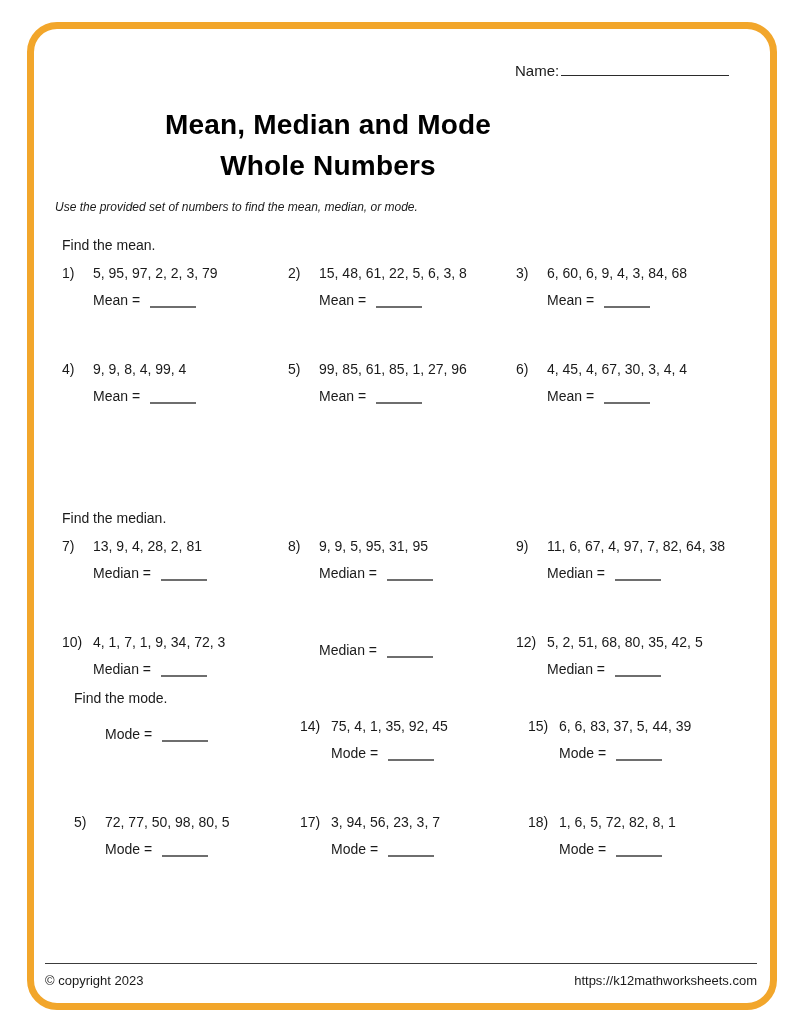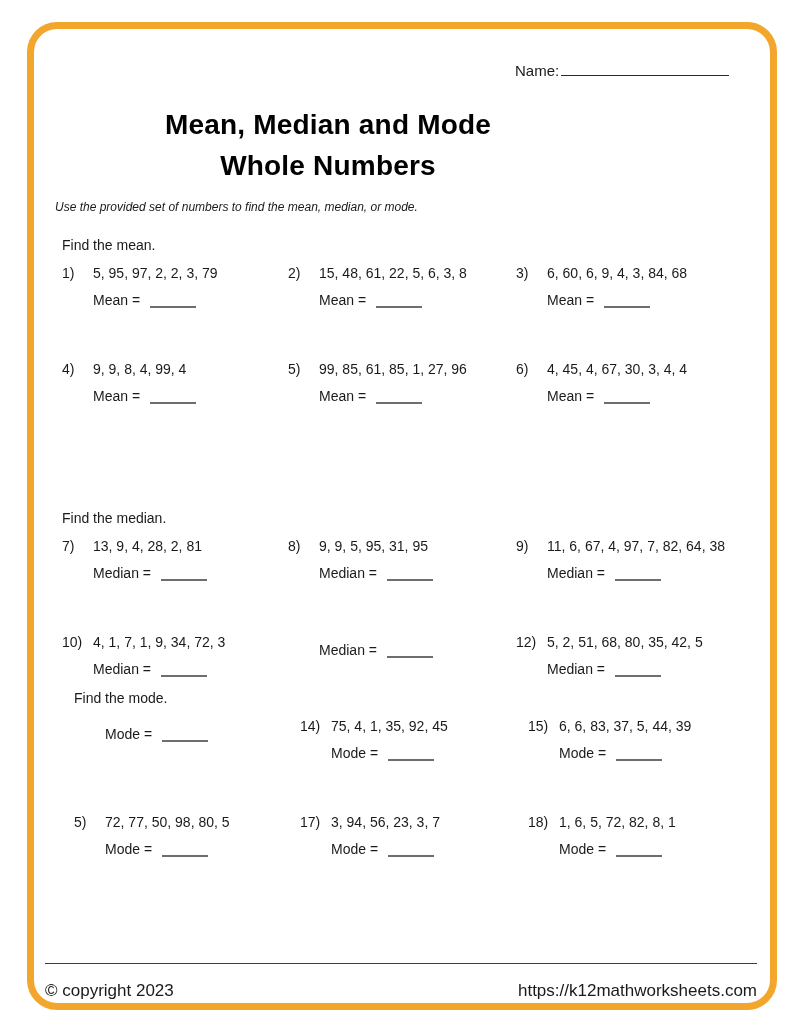--- a/index.html
+++ b/index.html
@@ -68,25 +68,25 @@
     width: 46px; height: 12px;
     border-bottom: 2px solid #6e6e6e;
     margin-left: 10px;
     transform: translateY(3px);
   }
   .footer {
     position: absolute;
     left: 45px; top: 963px;
     width: 712px;
     border-top: 1.5px solid #3c3c3c;
-    padding-top: 17px;
+    padding-top: 9px;
     display: flex;
     justify-content: space-between;
     align-items: baseline;
-    font-size: 17px;
+    font-size: 13px;
     color: #1a1a1a;
   }
 </style>
 </head>
 <body>
 
 <div class="frame" style="border-color: rgb(242, 166, 43);"></div>
 
 <div class="name-row"><span>Name:</span><span class="name-blank"></span></div>
 

